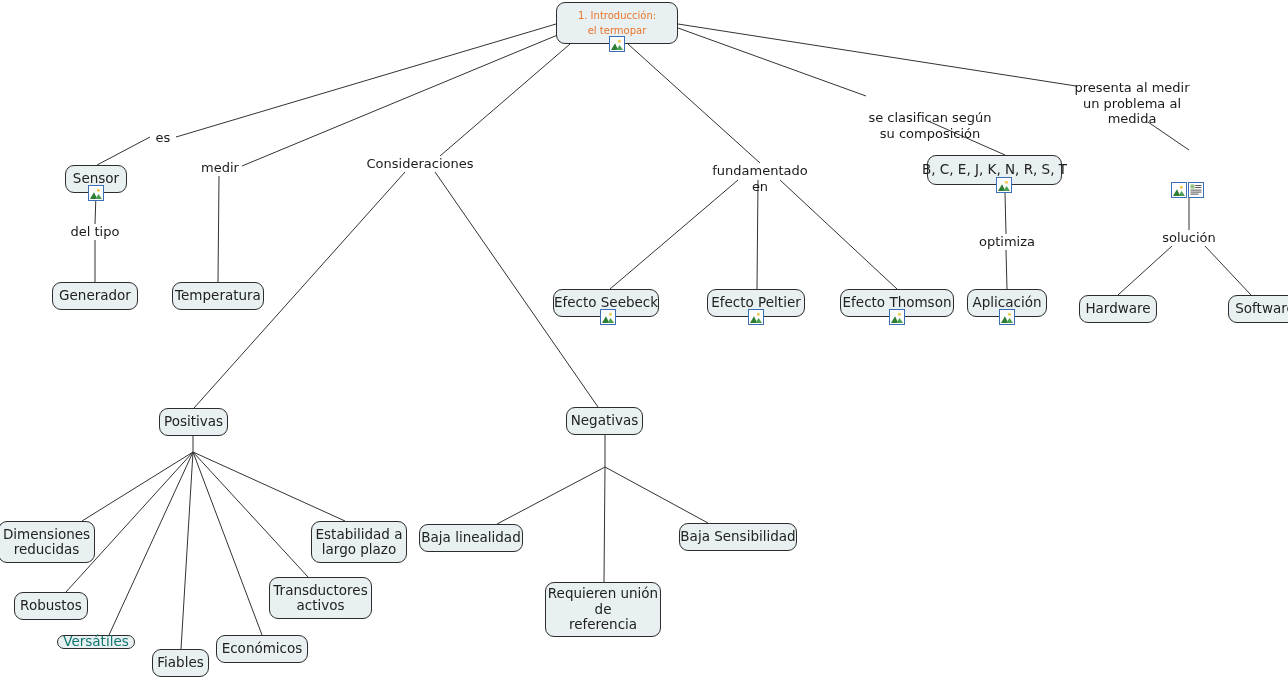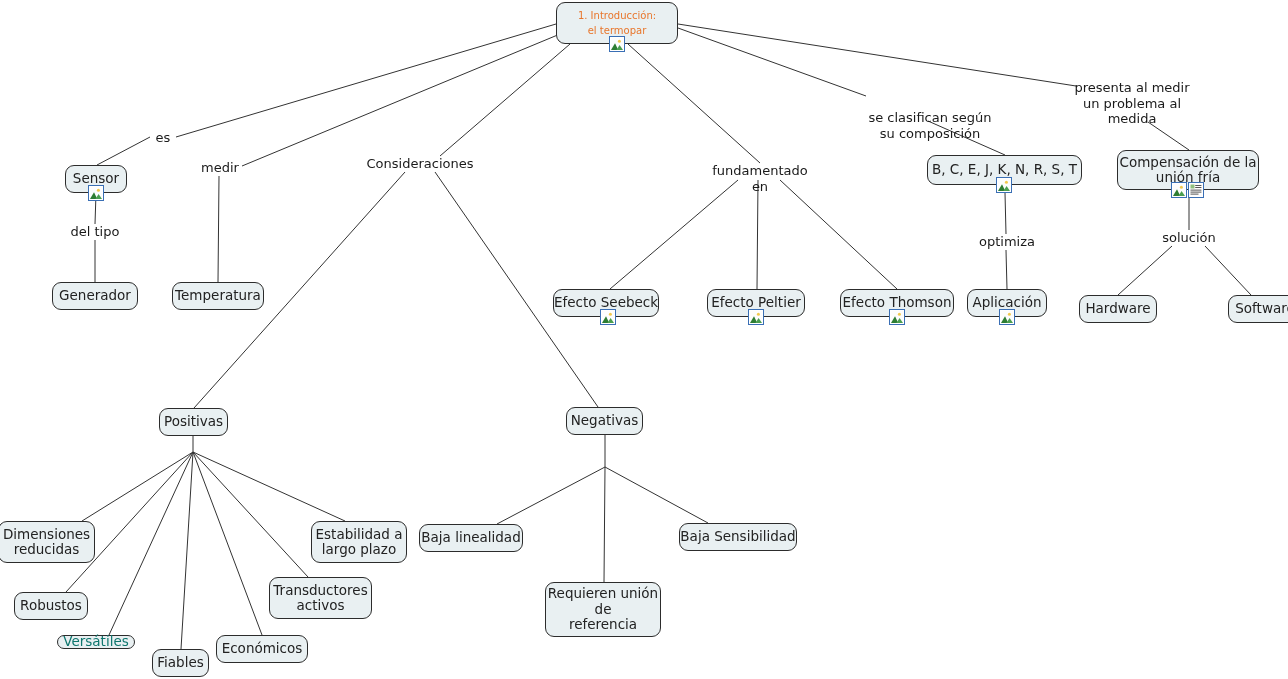--- a/index.html
+++ b/index.html
@@ -174,33 +174,31 @@
     <div class="icon-row" style="left: 998.5px; top: 309px;">
       <span class="ico" style="border-color: rgb(58, 111, 181);">
         <svg width="12" height="12" viewBox="0 0 12 12">
           <rect x="0" y="0" width="12" height="12" fill="#fdfdfd"></rect>
           <circle cx="8.4" cy="3.2" r="1.5" fill="#f2c94c"></circle>
           <path d="M0 12 L4 5.2 L7.3 12 Z" fill="#2e7d32"></path>
           <path d="M5.4 12 L8.6 7 L12 12 Z" fill="#4a9e4f"></path>
         </svg>
       </span>
     </div>
-    <div class="node" style="left: 927px; top: 155px; width: 155px; height: 30px; background: rgb(233, 240, 242); border-color: rgb(44, 44, 44); color: rgb(34, 34, 34);">B, C, E, J, K, N, R, S, T</div>
+    <div class="node" style="left: 927px; top: 155px; width: 135px; height: 30px; background: rgb(233, 240, 242); border-color: rgb(44, 44, 44); color: rgb(34, 34, 34);">B, C, E, J, K, N, R, S, T</div>
     <div class="icon-row" style="left: 996px; top: 177px;">
       <span class="ico" style="border-color: rgb(58, 111, 181);">
         <svg width="12" height="12" viewBox="0 0 12 12">
           <rect x="0" y="0" width="12" height="12" fill="#fdfdfd"></rect>
           <circle cx="8.4" cy="3.2" r="1.5" fill="#f2c94c"></circle>
           <path d="M0 12 L4 5.2 L7.3 12 Z" fill="#2e7d32"></path>
           <path d="M5.4 12 L8.6 7 L12 12 Z" fill="#4a9e4f"></path>
         </svg>
       </span>
     </div>
-    <div class="node" style="left: 1117px; top: 150px; width: 142px; height: 40px; background: rgb(233, 240, 242); border-color: rgb(44, 44, 44); color: rgb(34, 34, 34);">Compensación de la
-unión fría</div>
     <div class="icon-row" style="left: 1171px; top: 182px;">
       <span class="ico" style="border-color: rgb(58, 111, 181);">
         <svg width="12" height="12" viewBox="0 0 12 12">
           <rect x="0" y="0" width="12" height="12" fill="#fdfdfd"></rect>
           <circle cx="8.4" cy="3.2" r="1.5" fill="#f2c94c"></circle>
           <path d="M0 12 L4 5.2 L7.3 12 Z" fill="#2e7d32"></path>
           <path d="M5.4 12 L8.6 7 L12 12 Z" fill="#4a9e4f"></path>
         </svg>
       </span>
       <span class="ico" style="border-color: rgb(58, 111, 181);">

